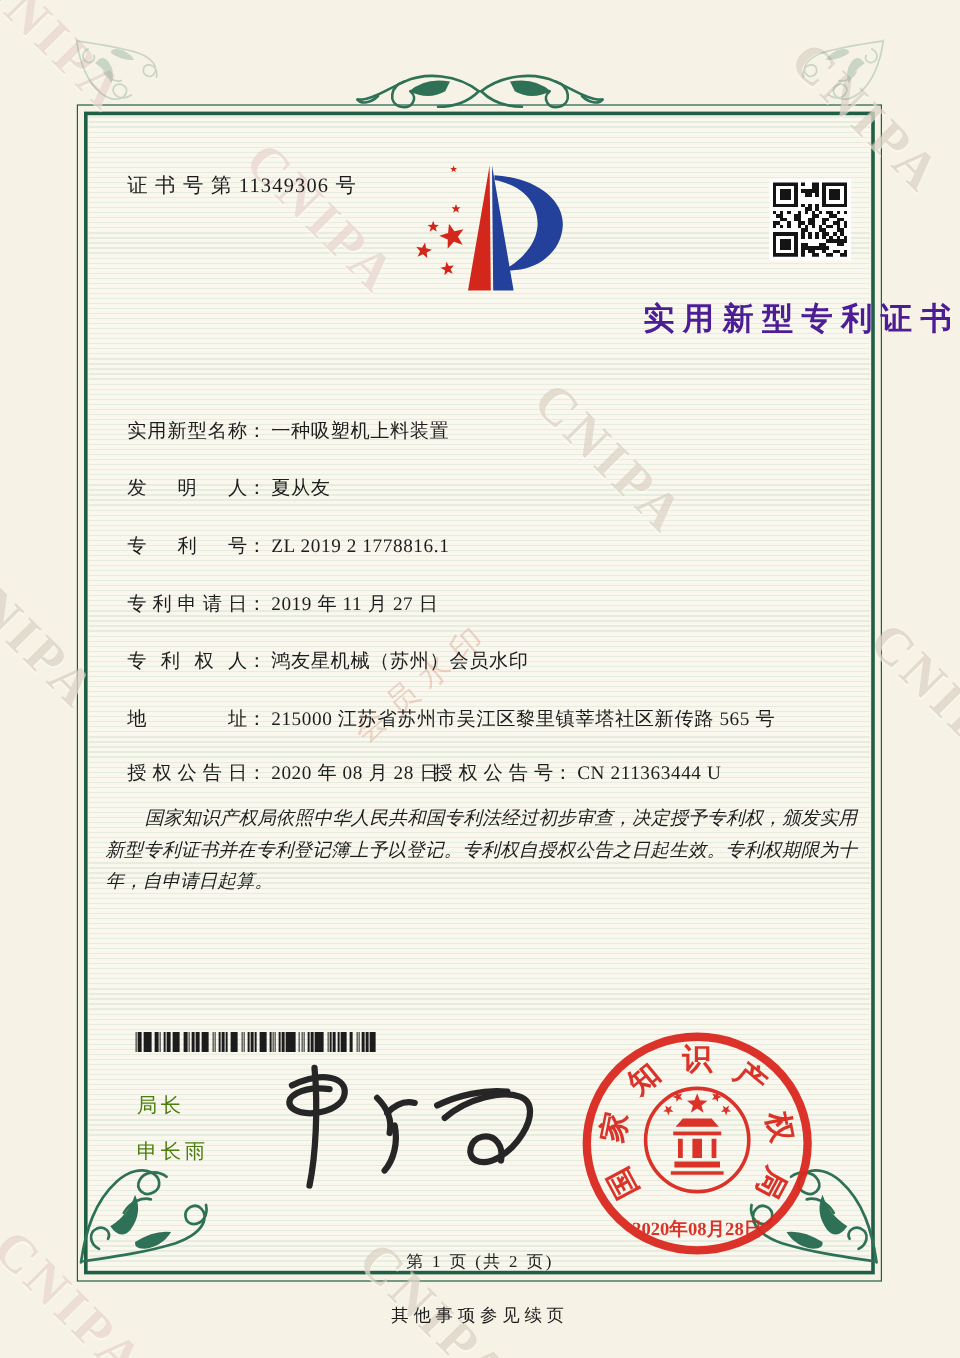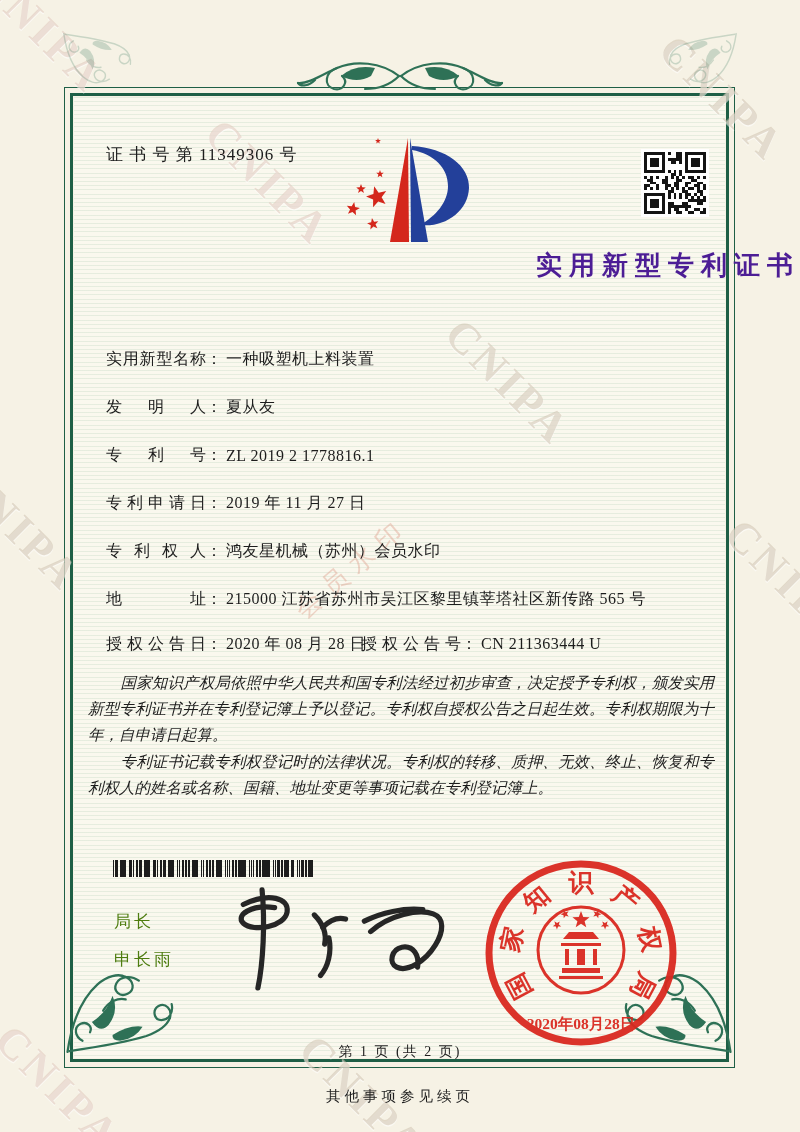--- a/index.html
+++ b/index.html
@@ -409,21 +409,20 @@
     <span class="f-value">2020 年 08 月 28 日</span>
     <span class="grant-pair2">
       <span class="f-label">授权公告号</span>
         <span class="f-colon">：</span>
       <span class="f-value">CN 211363444 U</span>
     </span>
   </div>
 
   <div class="bodytext">
     <p>国家知识产权局依照中华人民共和国专利法经过初步审查，决定授予专利权，颁发实用新型专利证书并在专利登记簿上予以登记。专利权自授权公告之日起生效。专利权期限为十年，自申请日起算。</p>
-    <p>专利证书记载专利权登记时的法律状况。专利权的转移、质押、无效、终止、恢复和专利权人的姓名或名称、国籍、地址变更等事项记载在专利登记簿上。</p>
   </div>
 
   <svg class="barcode" shape-rendering="crispEdges">
     <g id="barcode-bars" fill="#1c1c1c">
         <rect x="0" y="0" width="1" height="17"></rect>
         <rect x="2" y="0" width="2" height="17"></rect>
         <rect x="3" y="0" width="2" height="17"></rect>
         <rect x="7" y="0" width="3" height="17"></rect>
         <rect x="10" y="0" width="3" height="17"></rect>
         <rect x="16" y="0" width="3" height="17"></rect>

